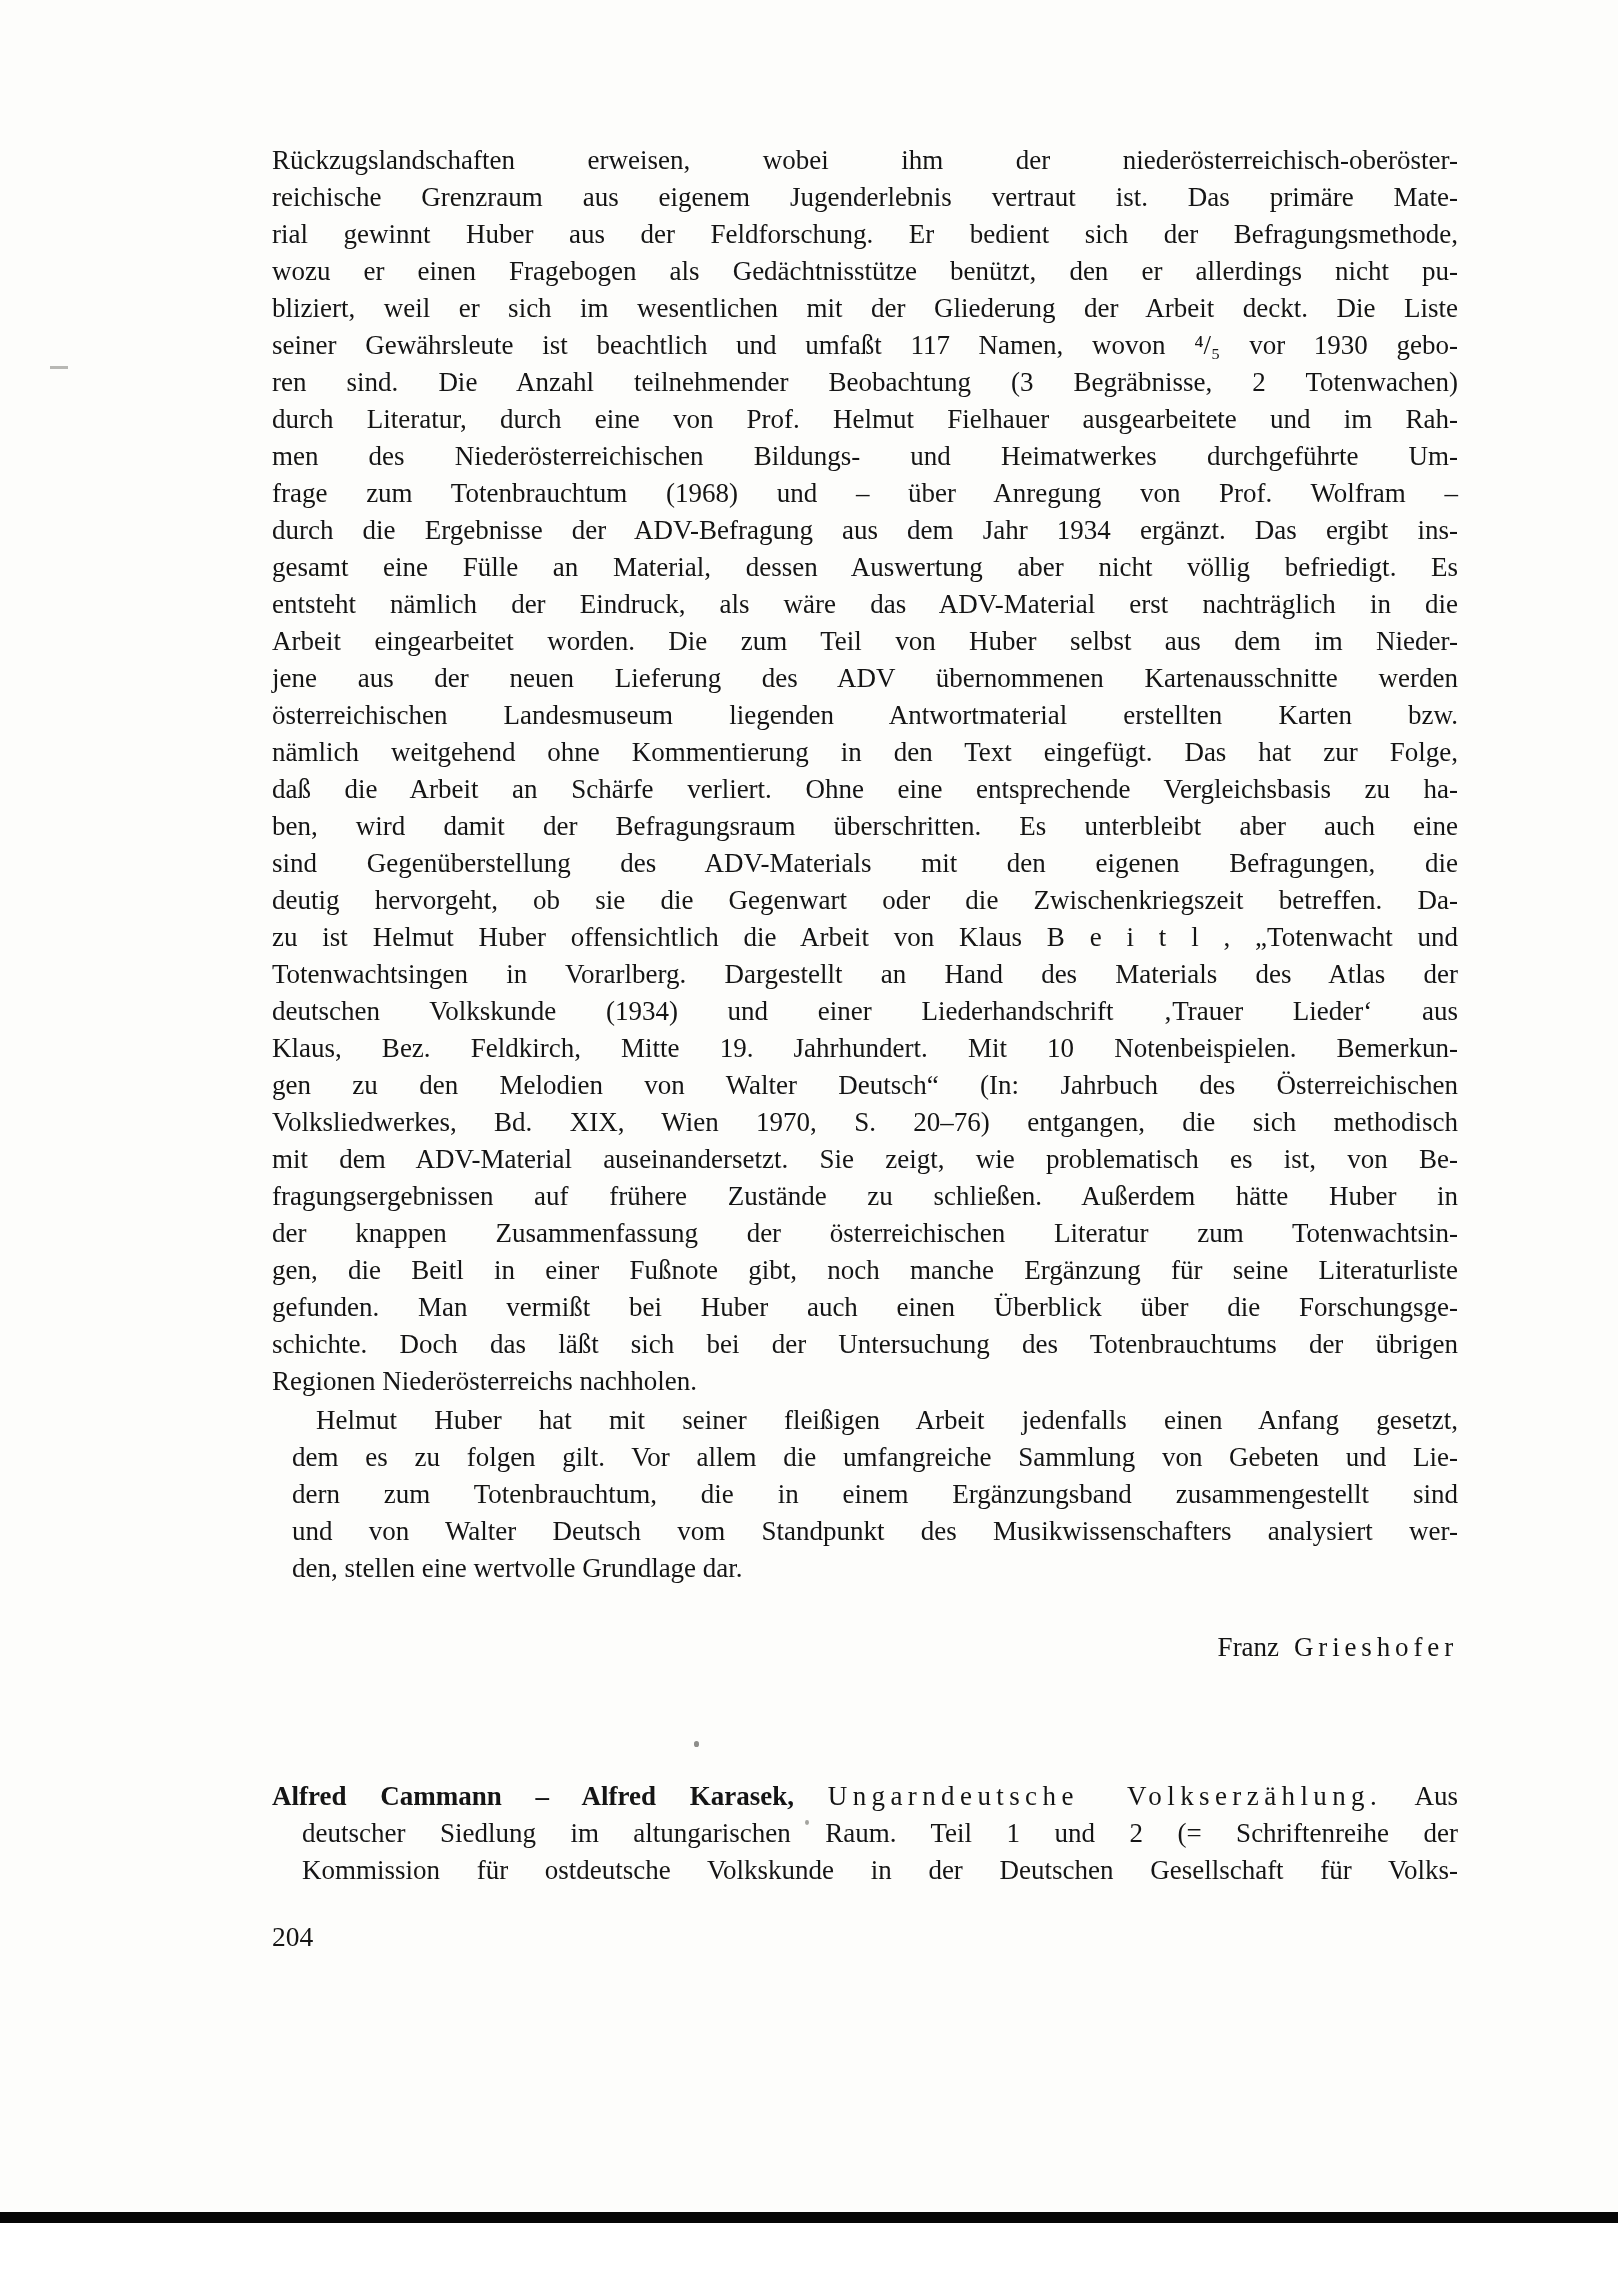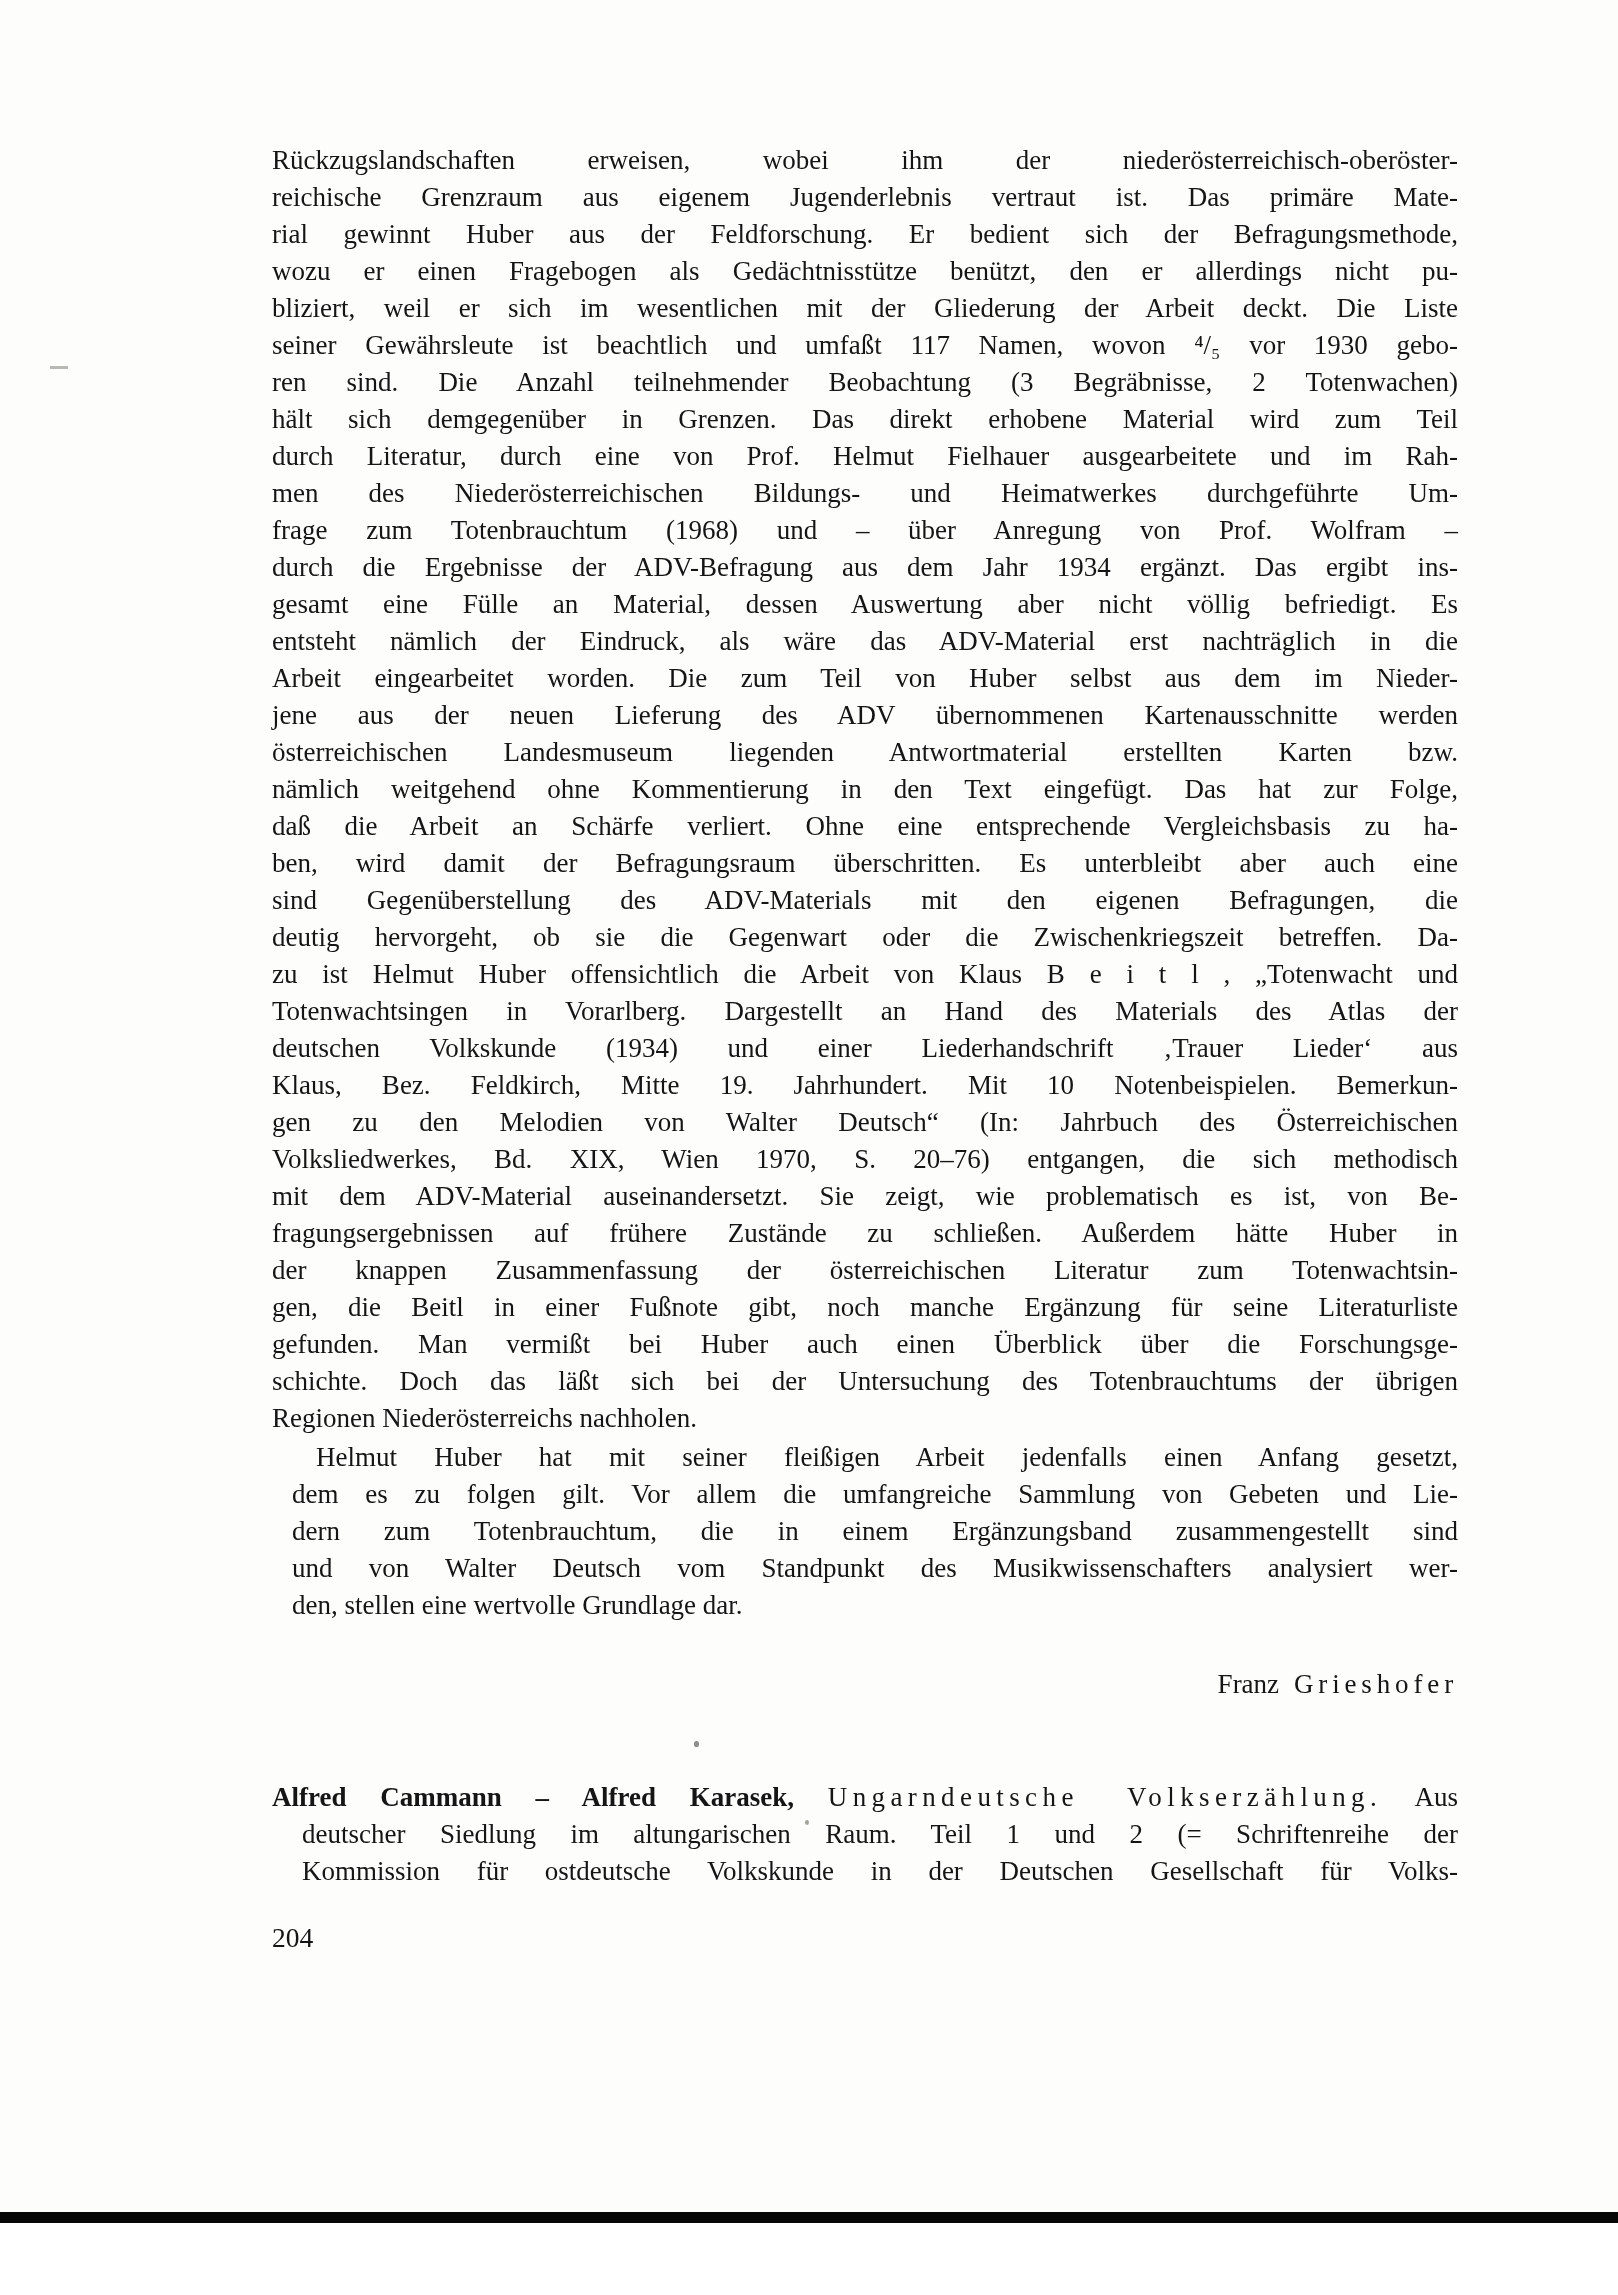--- a/index.html
+++ b/index.html
@@ -36,21 +36,21 @@
   .para2 .line:first-child { text-indent: 24px; }
   .signature {
     margin-top: 42px;
     text-align: right;
   }
   .sig-last {
     letter-spacing: 0.18em;
     margin-left: 0.30em;
     margin-top: 44px;
   }
-  .entry { margin-top: 76px; }
+  .entry { margin-top: 112px; }
   .entry .line:not(.first) { padding-left: 30px; }
   .bold { font-weight: bold; }
   .spaced {
     letter-spacing: 0.20em;
     word-spacing: 0.35em;
   }
   .page-number {
     margin-top: 29px;
     font-size: 27.5px;
     text-align: right;
@@ -106,21 +106,20 @@
   <div class="text-block">
 
     <div class="para endleft">
         <div class="line">Rückzugslandschaften erweisen, wobei ihm der niederösterreichisch-oberöster-</div>
         <div class="line">reichische Grenzraum aus eigenem Jugenderlebnis vertraut ist. Das primäre Mate-</div>
         <div class="line">rial gewinnt Huber aus der Feldforschung. Er bedient sich der Befragungsmethode,</div>
         <div class="line">wozu er einen Fragebogen als Gedächtnisstütze benützt, den er allerdings nicht pu-</div>
         <div class="line">bliziert, weil er sich im wesentlichen mit der Gliederung der Arbeit deckt. Die Liste</div>
         <div class="line">seiner Gewährsleute ist beachtlich und umfaßt 117 Namen, wovon ⁴/₅ vor 1930 gebo-</div>
         <div class="line">ren sind. Die Anzahl teilnehmender Beobachtung (3 Begräbnisse, 2 Totenwachen)</div>
-        <div class="line">hält sich demgegenüber in Grenzen. Das direkt erhobene Material wird zum Teil</div>
         <div class="line">durch Literatur, durch eine von Prof. Helmut Fielhauer ausgearbeitete und im Rah-</div>
         <div class="line">men des Niederösterreichischen Bildungs- und Heimatwerkes durchgeführte Um-</div>
         <div class="line">frage zum Totenbrauchtum (1968) und – über Anregung von Prof. Wolfram –</div>
         <div class="line">durch die Ergebnisse der ADV-Befragung aus dem Jahr 1934 ergänzt. Das ergibt ins-</div>
         <div class="line">gesamt eine Fülle an Material, dessen Auswertung aber nicht völlig befriedigt. Es</div>
         <div class="line">entsteht nämlich der Eindruck, als wäre das ADV-Material erst nachträglich in die</div>
         <div class="line">Arbeit eingearbeitet worden. Die zum Teil von Huber selbst aus dem im Nieder-</div>
         <div class="line">jene aus der neuen Lieferung des ADV übernommenen Kartenausschnitte werden</div>
         <div class="line">österreichischen Landesmuseum liegenden Antwortmaterial erstellten Karten bzw.</div>
         <div class="line">nämlich weitgehend ohne Kommentierung in den Text eingefügt. Das hat zur Folge,</div>

